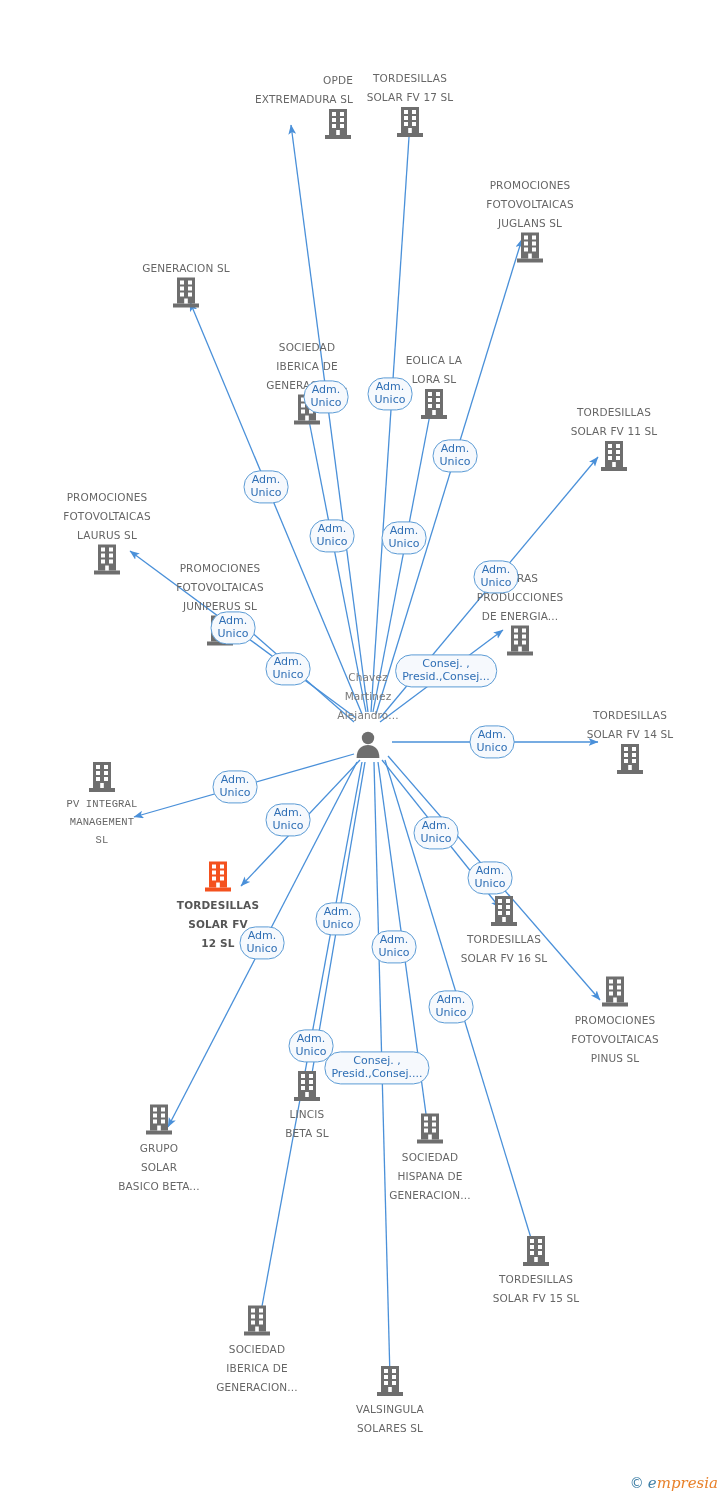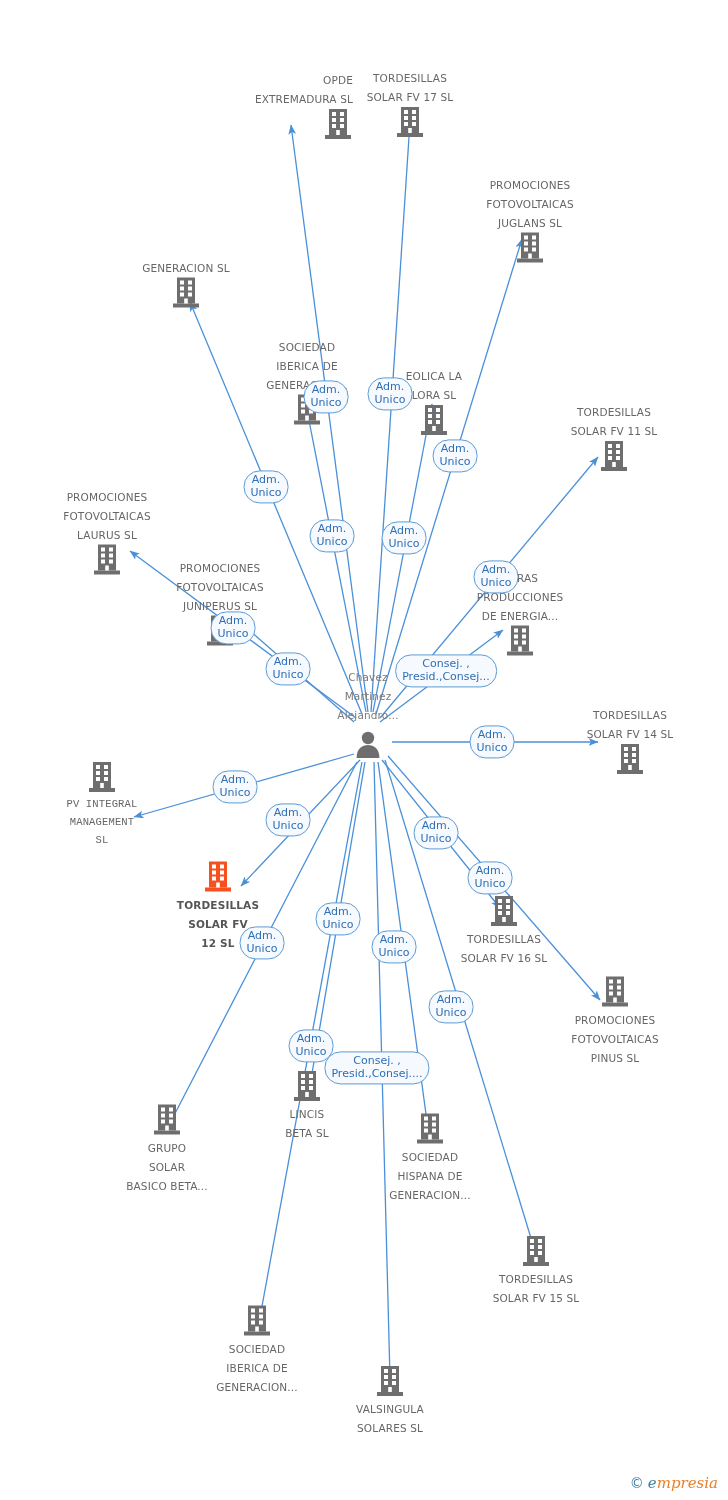--- a/index.html
+++ b/index.html
@@ -132,21 +132,21 @@
             <g fill="#ffffff">
               <rect x="9" y="5" width="4" height="4"></rect>
               <rect x="17" y="5" width="4" height="4"></rect>
               <rect x="9" y="11" width="4" height="4"></rect>
               <rect x="17" y="11" width="4" height="4"></rect>
               <rect x="9" y="17" width="4" height="4"></rect>
               <rect x="17" y="17" width="4" height="4"></rect>
               <rect x="13.2" y="23" width="3.6" height="5"></rect>
             </g>
           </svg></span></div>
-      <div class="node company cap-above" style="left: 434px; top: 385px; width: 132px; margin-top: 16px;"><span class="caption">EOLICA LA
+      <div class="node company cap-above" style="left: 434px; top: 385px; width: 132px;"><span class="caption">EOLICA LA
 LORA SL</span><span class="glyph"><svg width="30" height="34" viewBox="0 0 30 34" aria-hidden="true">
             <rect x="6" y="2" width="18" height="26" fill="#6e6e6e"></rect>
             <rect x="2" y="28" width="26" height="4" fill="#6e6e6e"></rect>
             <g fill="#ffffff">
               <rect x="9" y="5" width="4" height="4"></rect>
               <rect x="17" y="5" width="4" height="4"></rect>
               <rect x="9" y="11" width="4" height="4"></rect>
               <rect x="17" y="11" width="4" height="4"></rect>
               <rect x="9" y="17" width="4" height="4"></rect>
               <rect x="17" y="17" width="4" height="4"></rect>
@@ -292,21 +292,21 @@
               <rect x="9" y="5" width="4" height="4"></rect>
               <rect x="17" y="5" width="4" height="4"></rect>
               <rect x="9" y="11" width="4" height="4"></rect>
               <rect x="17" y="11" width="4" height="4"></rect>
               <rect x="9" y="17" width="4" height="4"></rect>
               <rect x="17" y="17" width="4" height="4"></rect>
               <rect x="13.2" y="23" width="3.6" height="5"></rect>
             </g>
           </svg></span><span class="caption">LINCIS
 BETA SL</span></div>
-      <div class="node company" style="left: 167px; top: 1148px; width: 132px;"><span class="glyph"><svg width="30" height="34" viewBox="0 0 30 34" aria-hidden="true">
+      <div class="node company" style="left: 159px; top: 1148px; width: 132px;"><span class="glyph"><svg width="30" height="34" viewBox="0 0 30 34" aria-hidden="true">
             <rect x="6" y="2" width="18" height="26" fill="#6e6e6e"></rect>
             <rect x="2" y="28" width="26" height="4" fill="#6e6e6e"></rect>
             <g fill="#ffffff">
               <rect x="9" y="5" width="4" height="4"></rect>
               <rect x="17" y="5" width="4" height="4"></rect>
               <rect x="9" y="11" width="4" height="4"></rect>
               <rect x="17" y="11" width="4" height="4"></rect>
               <rect x="9" y="17" width="4" height="4"></rect>
               <rect x="17" y="17" width="4" height="4"></rect>
               <rect x="13.2" y="23" width="3.6" height="5"></rect>

